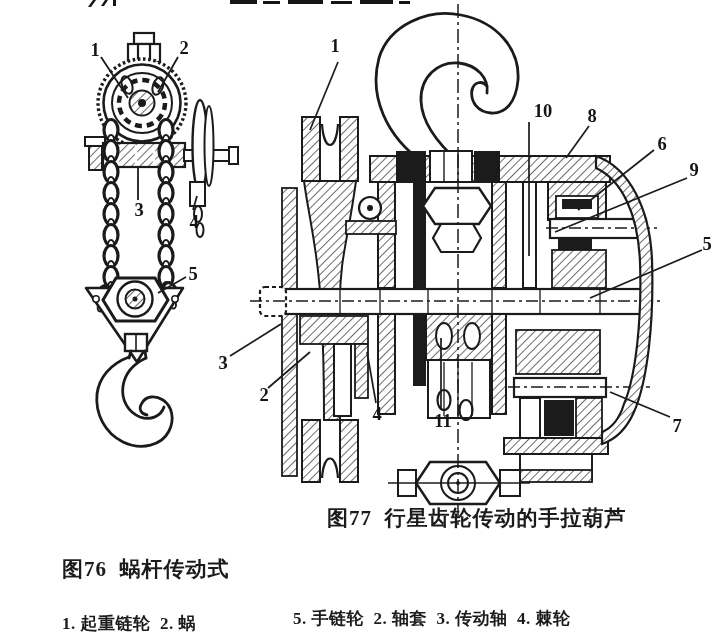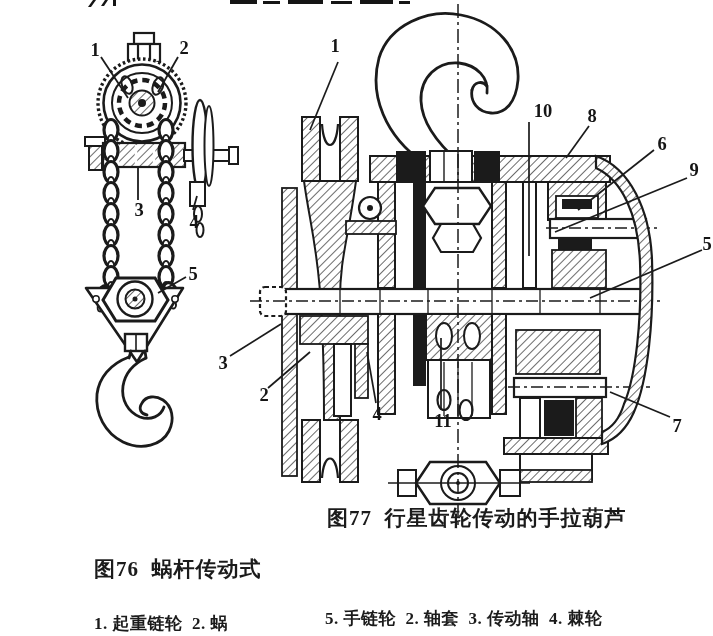--- a/index.html
+++ b/index.html
@@ -4,21 +4,21 @@
 <style>
   html,body{margin:0;padding:0;background:#e8e8e8;}
   .page{
     position:relative;width:713px;height:636px;background:#ffffff;
     overflow:hidden;color:#1b1b1b;
     font-family:"Liberation Serif","DejaVu Serif",serif;
   }
   .abs{position:absolute;}
   .cap{font-weight:700;white-space:pre;letter-spacing:1px;}
   .legend{font-weight:700;white-space:pre;letter-spacing:0.5px;}
-  .cap-line,.legend-line{display:block;margin-left:32px;}
+  .cap-line,.legend-line{display:block;}
   svg{display:block;}
   svg text{
     font-family:"Liberation Serif","DejaVu Serif",serif;
     font-weight:700;fill:#151515;
   }
 </style>
 </head>
 <body>
 
 <div class="page">

